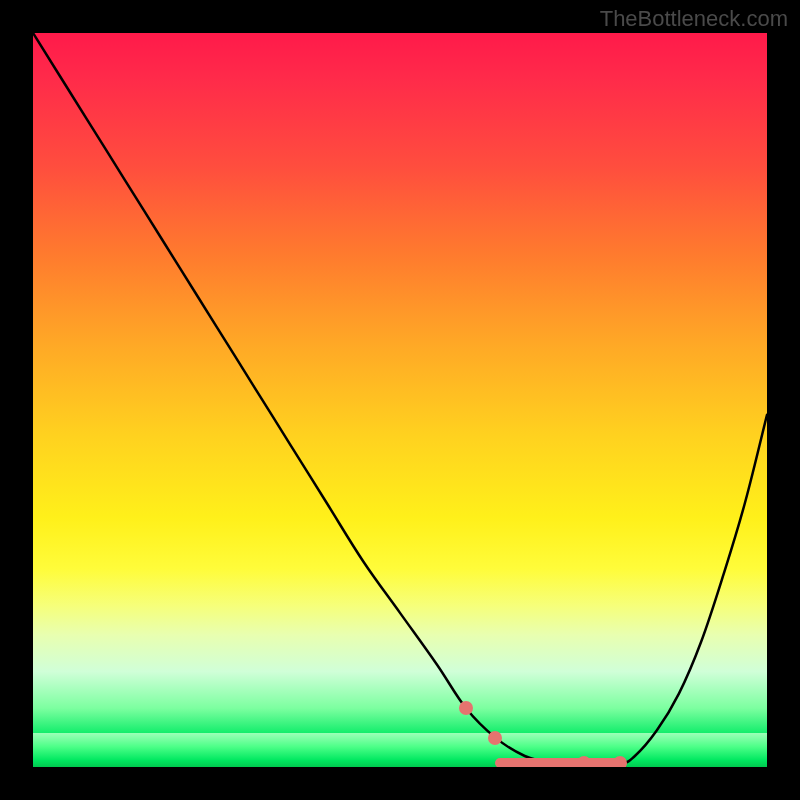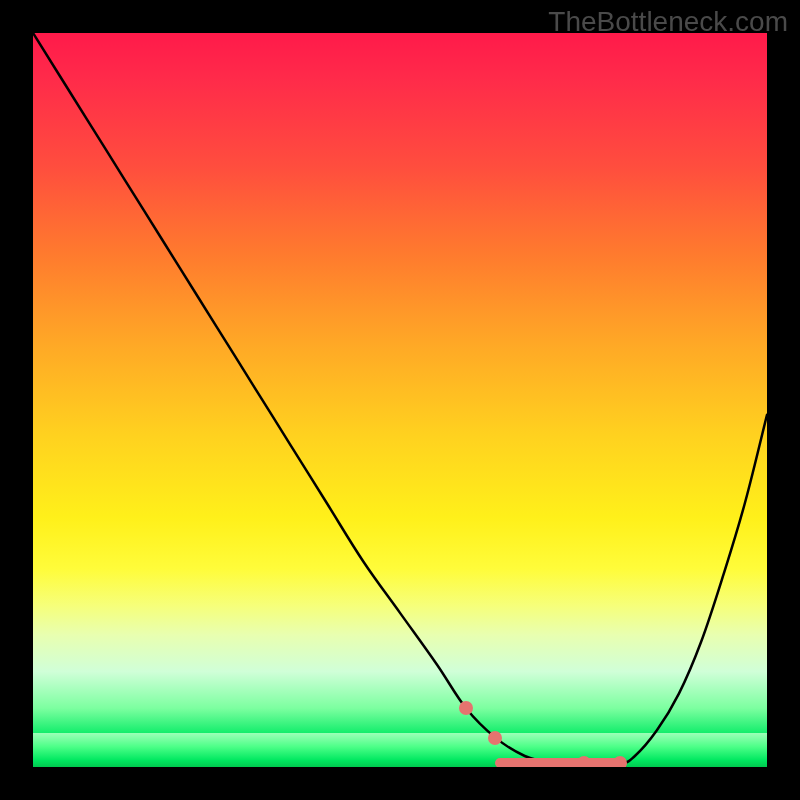--- a/index.html
+++ b/index.html
@@ -9,21 +9,21 @@
     background: #000;
     position: relative;
     font-family: Arial, sans-serif;
     overflow: hidden;
   }
   .watermark {
     position: absolute;
     top: 6px;
     right: 12px;
     color: #4a4a4a;
-    font-size: 28px;
+    font-size: 22px;
     font-weight: 500;
     z-index: 10;
   }
   .plot-area {
     position: absolute;
     left: 33px;
     top: 33px;
     width: 734px;
     height: 734px;
     overflow: hidden;

